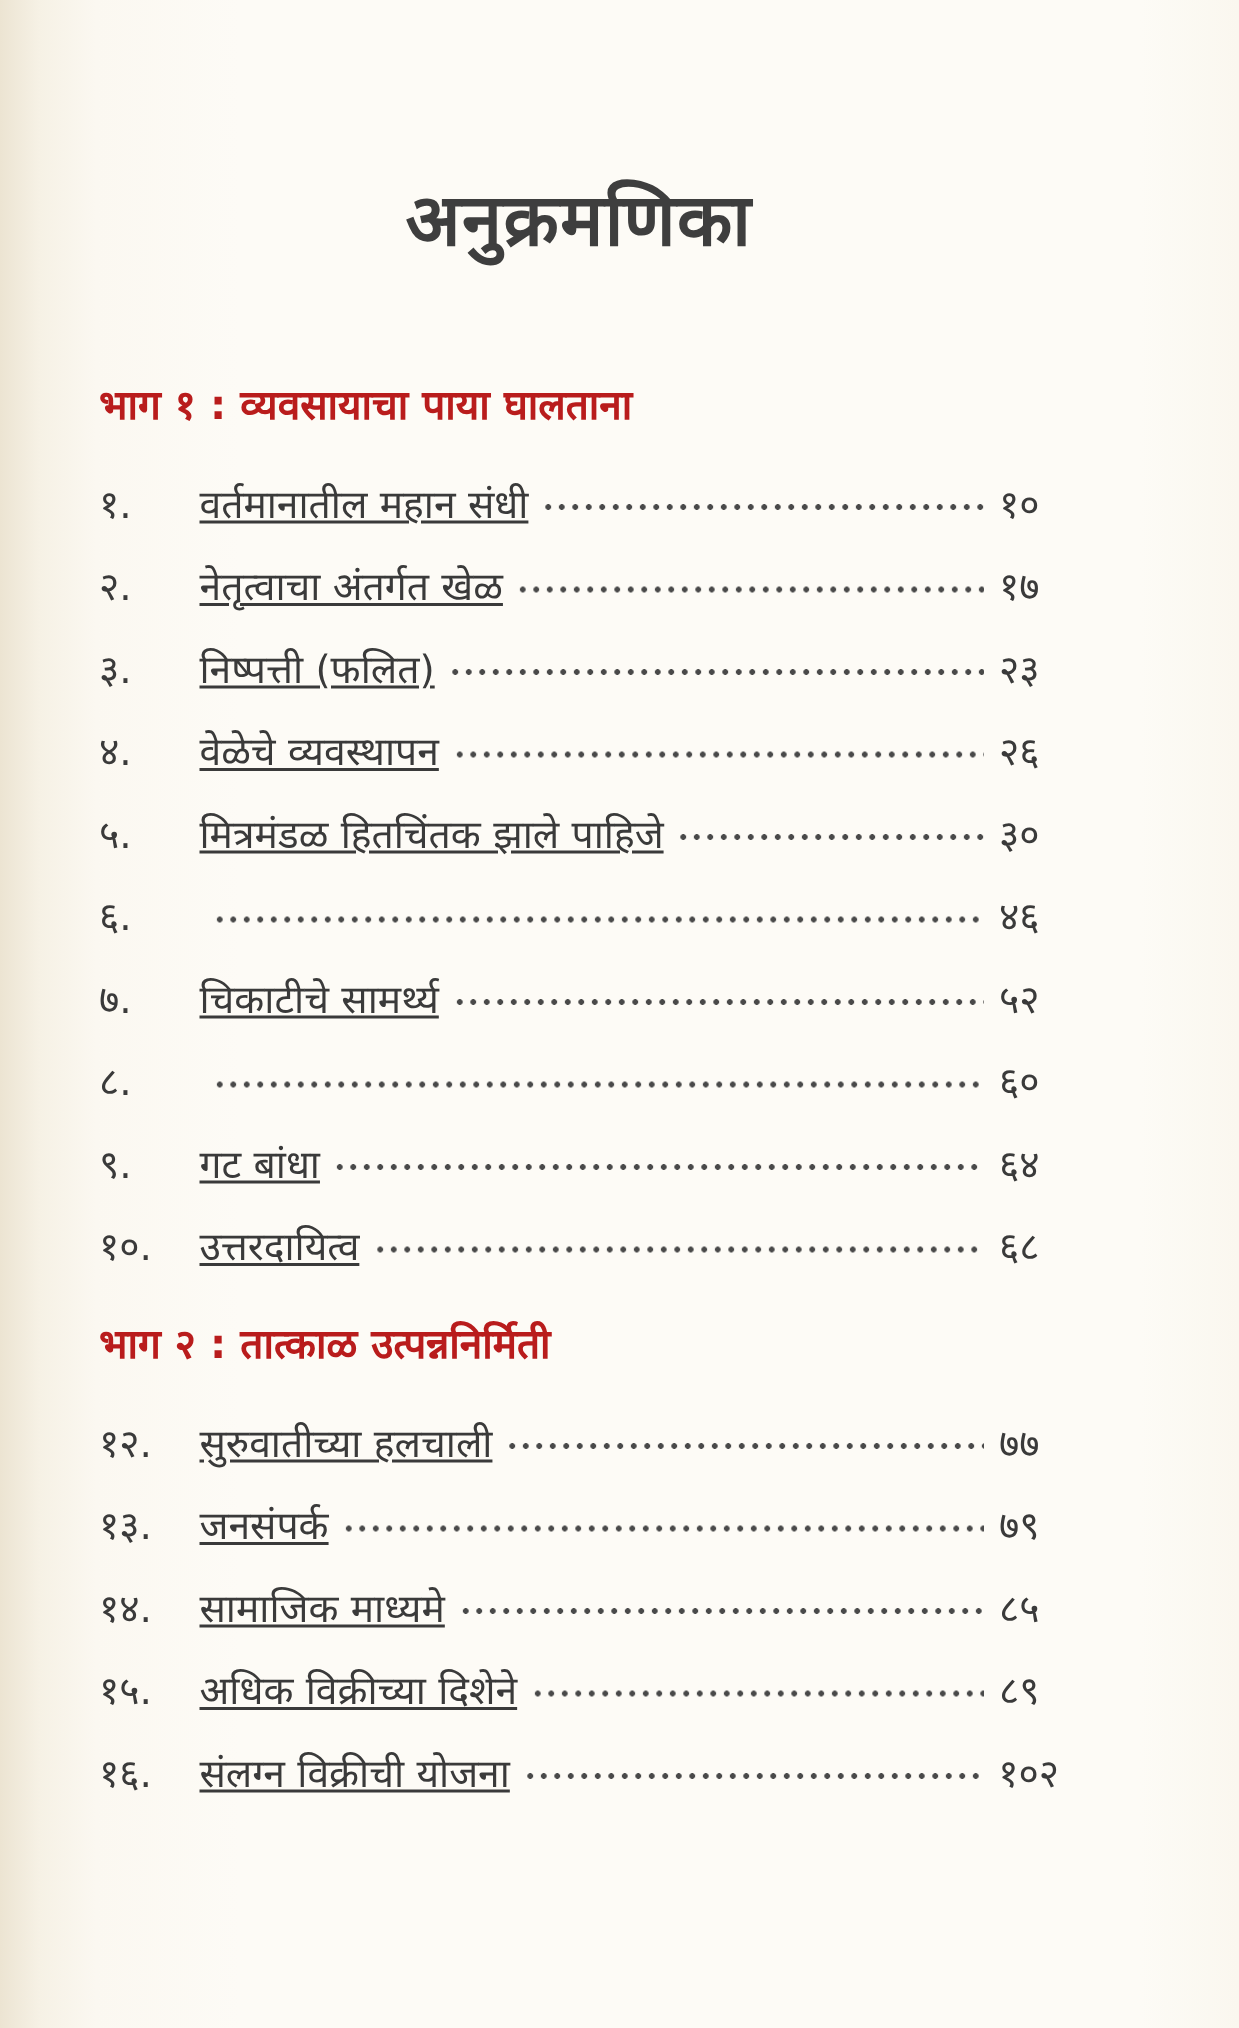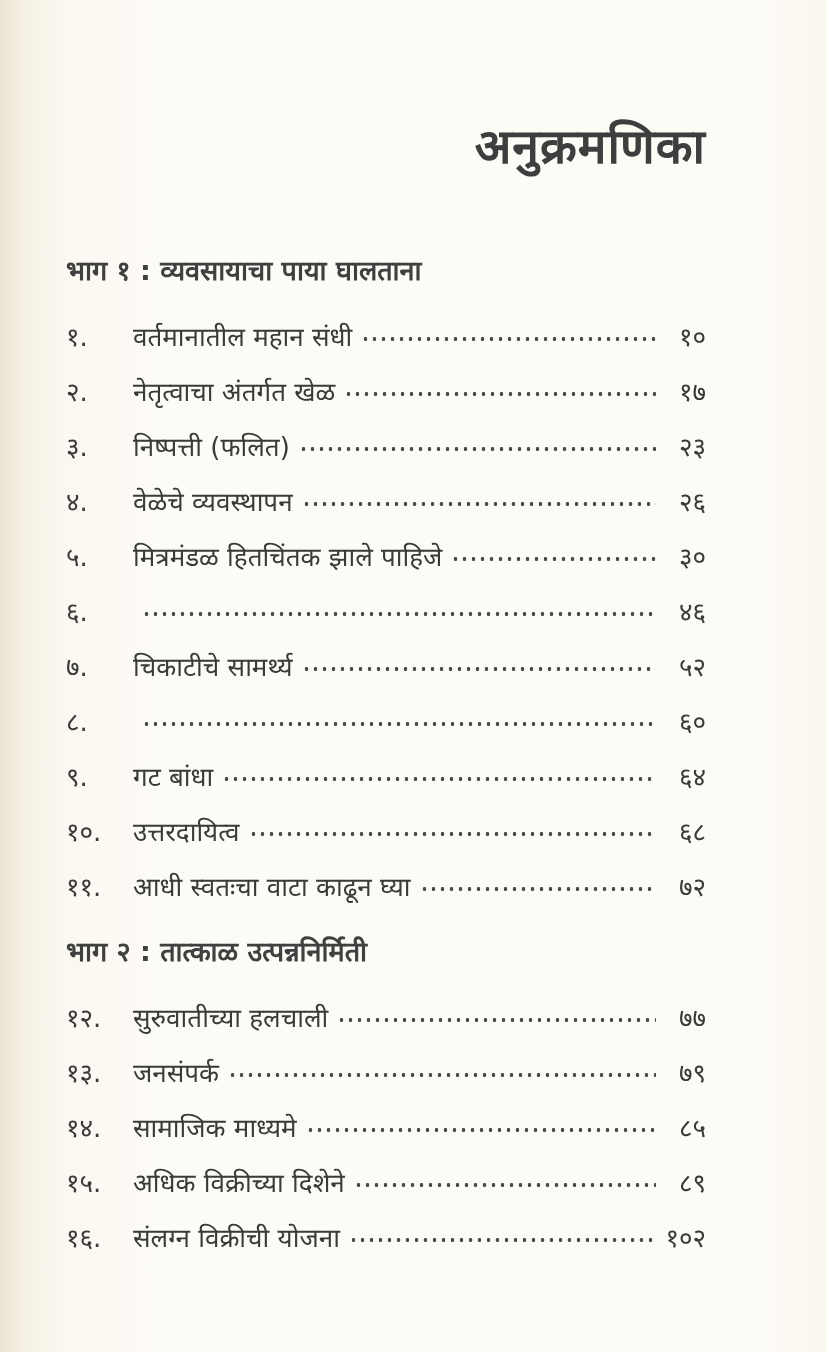--- a/index.html
+++ b/index.html
@@ -15,58 +15,57 @@
       #fdfbf6;
   }
   .page {
     width: 826px;
     height: 1352px;
     padding: 0 120px 0 66px;
   }
   .page-title {
     font-size: 48px;
     font-weight: 600;
-    text-align: right;
+    text-align: center;
     margin: 112px 0 0 0;
     letter-spacing: 1px;
     color: #3e3e3e;
   }
   .sections { margin-top: 78px; }
   .section + .section { margin-top: 35px; }
   .section-heading {
     font-size: 27px;
     font-weight: 600;
-    color: #404040;
+    color: #b91c1c;
     margin: 0 0 36px 0;
     line-height: 32px;
   }
   .toc-row {
     display: flex;
     align-items: baseline;
     font-size: 26px;
     line-height: 28px;
     margin-bottom: 27px;
     white-space: nowrap;
   }
   .toc-num  { flex: 0 0 67px; }
-  .toc-text { flex: 0 0 auto; }
+  .toc-text { flex: 0 0 auto; text-decoration: underline; }
   .toc-leader {
     flex: 1 1 auto;
     height: 16px;
     margin: 0 10px 0 9px;
     background-image: radial-gradient(circle, #494949 1.7px, rgba(0,0,0,0) 2.1px);
     background-size: 9px 16px;
     background-repeat: repeat-x;
     background-position: left bottom;
     transform: translateY(1px);
   }
   .toc-page {
     flex: 0 0 auto;
     min-width: 40px;
-    text-align: right;
   }
 </style>
 </head>
 <body>
 
 <div class="page">
   <h1 class="page-title">अनुक्रमणिका</h1>
 
   <div class="sections">
   <div class="section">
@@ -133,26 +132,20 @@
     <span class="toc-page">६४</span>
   </div>
 
   <div class="toc-row">
     <span class="toc-num">१०.</span>
     <span class="toc-text">उत्तरदायित्व</span>
     <span class="toc-leader"></span>
     <span class="toc-page">६८</span>
   </div>
 
-  <div class="toc-row">
-    <span class="toc-num">११.</span>
-    <span class="toc-text">आधी स्वतःचा वाटा काढून घ्या</span>
-    <span class="toc-leader"></span>
-    <span class="toc-page">७२</span>
-  </div>
 </div>
   </div>
 
   <div class="section">
     <h2 class="section-heading">भाग २ : तात्काळ उत्पन्ननिर्मिती</h2>
     <div class="section-items">
   <div class="toc-row">
     <span class="toc-num">१२.</span>
     <span class="toc-text">सुरुवातीच्या हलचाली</span>
     <span class="toc-leader"></span>

